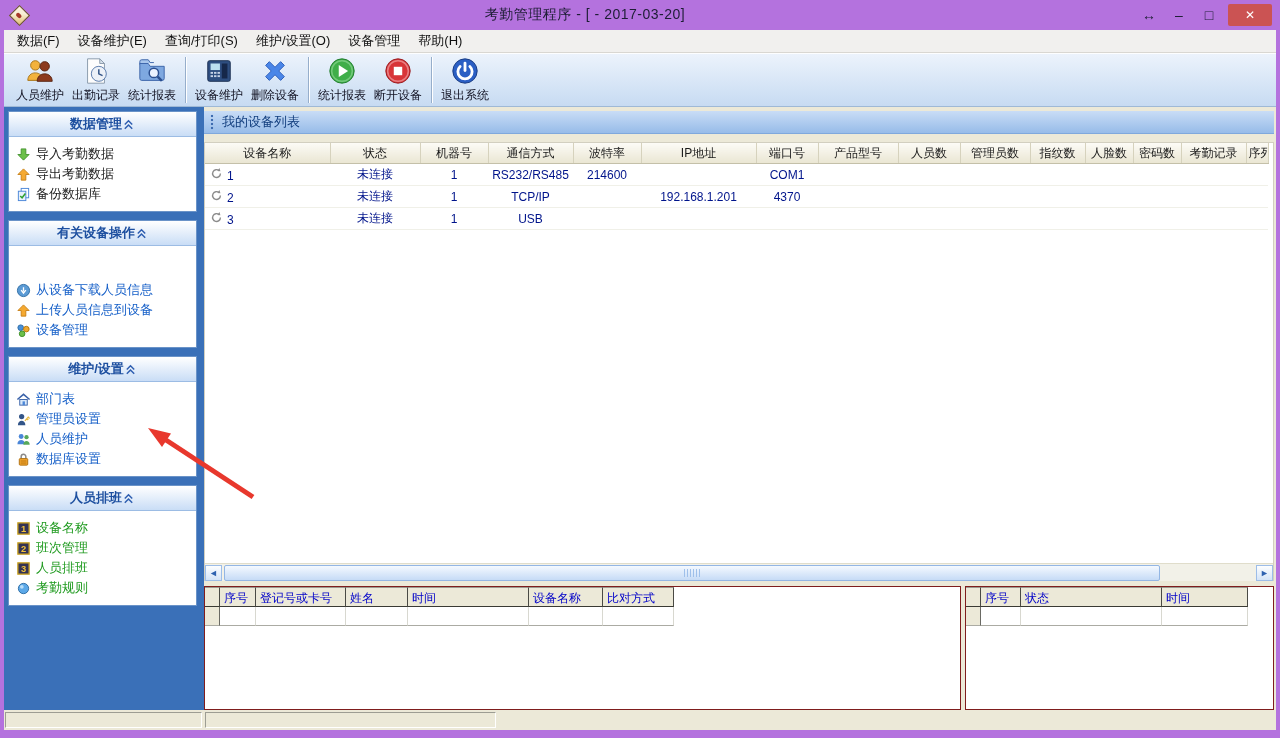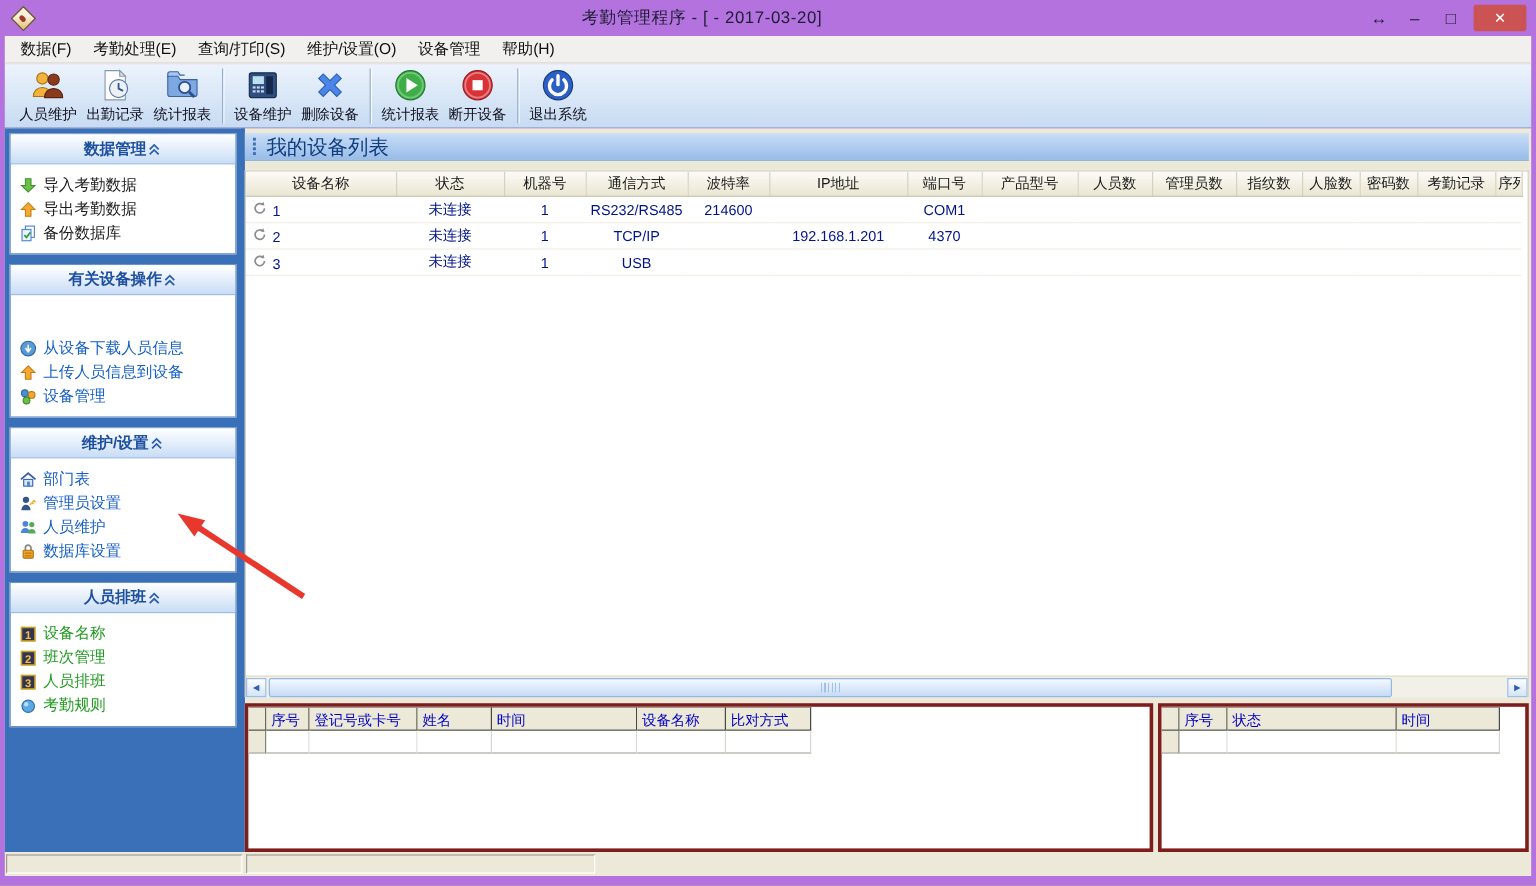--- a/index.html
+++ b/index.html
@@ -44,21 +44,21 @@
   .panel-bd{padding:7px 5px 7px 7px;}
   .s-item{display:flex;align-items:center;gap:5px;height:20px;font-size:13px;white-space:nowrap;overflow:hidden;}
   .s-item .icon svg{width:15px;height:15px;display:block;}
   .c-black{color:#1c1c1c;}
   .c-blue{color:#155FC8;}
   .c-green{color:#1E9A1E;}
   .gap-top{padding-top:34px;}
 
   .main{flex:1;display:flex;flex-direction:column;min-width:0;padding:4px 2px 0 0;box-sizing:border-box;}
   .panel-title{height:22px;display:flex;align-items:center;background:linear-gradient(#C9DDF6,#97BCE9);
-    color:#123E7E;font-size:17px;padding:0 6px;border-bottom:1px solid #7FA8DC;}
+    color:#123E7E;font-size:13px;padding:0 6px;border-bottom:1px solid #7FA8DC;}
   .grip{width:4px;height:16px;margin-right:8px;
     background-image:radial-gradient(circle,#3E6CB0 1.2px,transparent 1.6px);background-size:4px 4px;}
   .table-region{flex:1;margin-top:8px;background:#fff;display:flex;flex-direction:column;min-height:0;border:1px solid #D2CFC0;border-bottom:none;}
   .tbl-scroll{flex:1;overflow:hidden;}
   table.devices{border-collapse:collapse;table-layout:fixed;width:1063px;}
   table.devices th{height:20px;font-weight:normal;font-size:12px;color:#1a1a1a;
     background:linear-gradient(#FCFBF6,#EAE6D3);border-right:1px solid #D6D2BD;border-bottom:1px solid #C4C0A9;
     white-space:nowrap;overflow:hidden;padding:0 2px;}
   table.devices td{height:21px;font-size:12px;color:#00148B;text-align:center;border-bottom:1px solid #F0F0E8;
     white-space:nowrap;overflow:hidden;padding:0 2px;}
@@ -68,21 +68,21 @@
   .hscroll{height:17px;display:flex;align-items:center;background:#F2F1E8;border-top:1px solid #E0DDCB;}
   .hs-arrow{width:17px;height:16px;background:linear-gradient(#FDFEFF,#D4E4F8);border:1px solid #9DBDE8;
     color:#2E62B0;font-size:9px;line-height:14px;text-align:center;box-sizing:border-box;}
   .hs-track{flex:1;height:16px;position:relative;}
   .hs-thumb{position:absolute;top:0;left:2px;height:14px;width:calc(100% - 100px);
     background:linear-gradient(#F4F9FF,#C6DBF6);border:1px solid #93B6E4;border-radius:2px;}
   .hs-thumb::after{content:"";position:absolute;left:50%;top:3px;margin-left:-8px;width:16px;height:8px;
     background:repeating-linear-gradient(90deg,#9FC0EA 0 1px,transparent 1px 3px);}
 
   .bottom-row{height:124px;margin-top:5px;display:flex;gap:4px;}
-  .grid{background:#fff;border:3px solid #7f1d1d;position:relative;overflow:hidden;box-sizing:border-box;}
+  .grid{background:#fff;border:1px solid #7f1d1d;position:relative;overflow:hidden;box-sizing:border-box;}
   .grid.left{width:757px;}
   .grid.right{flex:1;}
   .g-row{display:flex;}
   .gh{box-sizing:border-box;height:20px;background:#ECE9D8;color:#0000C8;font-size:12px;
     border-top:1px solid #9a9a90;border-right:1px solid #4A4A44;border-bottom:1px solid #3A3A34;
     padding:2px 2px 0 4px;white-space:nowrap;overflow:hidden;}
   .gh.sel{border-left:none;background:#ECE9D8;}
   .gr{box-sizing:border-box;height:19px;background:#fff;border-right:1px solid #D8D8D0;border-bottom:1px solid #ABABA3;}
   .gr.sel{background:#ECE9D8;border-right:1px solid #6A6A64;}
 
@@ -112,21 +112,21 @@
       <span class="wc">–</span>
       <span class="wc">□</span>
       <span class="wc close" style="background: rgb(203, 83, 83);">✕</span>
     </div>
   </div>
 
   <div class="inner">
 
     <div class="menubar" id="menubar">
         <span class="menu-item">数据(F)</span>
-        <span class="menu-item">考勤处理(E)</span>
+        <span class="menu-item">设备维护(E)</span>
         <span class="menu-item">查询/打印(S)</span>
         <span class="menu-item">维护/设置(O)</span>
         <span class="menu-item">设备管理</span>
         <span class="menu-item">帮助(H)</span>
       </div>
 
     <div class="toolbar" id="toolbar">
         <div class="tb-btn">
           <span class="icon">
             <svg viewBox="0 0 32 32">

